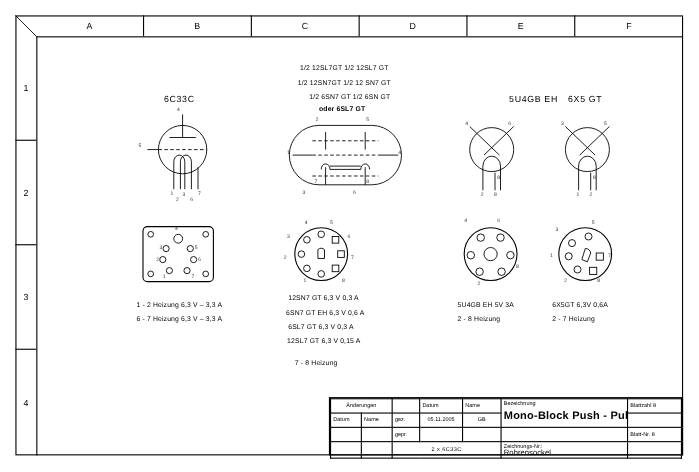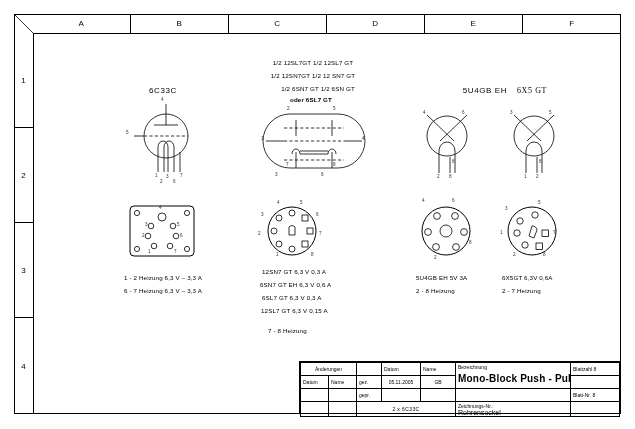--- a/index.html
+++ b/index.html
@@ -149,21 +149,21 @@
     <path class="ln" d="M21 46 a8 9 0 0 1 16 0 L37 68"></path>
     <line class="ln" x1="21" y1="46" x2="21" y2="68"></line>
     <line class="ln" x1="32" y1="52" x2="32" y2="68"></line>
   </svg>
   <div class="pinnum" style="left:423px;top:110px;">4</div>
   <div class="pinnum" style="left:462px;top:110px;">6</div>
   <div class="pinnum" style="left:452px;top:159px;">8</div>
   <div class="pinnum" style="left:437px;top:174px;">2</div>
   <div class="pinnum" style="left:449px;top:174px;">8</div>
 
-  <div class="tube-name" style="left:532px;top:86px;font-family:Liberation Serif, serif;">6X5 GT</div>
+  <div class="tube-name" style="left:532px;top:86px;">6X5 GT</div>
   <svg style="left:505px;top:105px;" width="58" height="72">
     <circle class="ln" cx="29" cy="31" r="20"></circle>
     <line class="ln" x1="9" y1="10" x2="36" y2="36"></line>
     <line class="ln" x1="49" y1="10" x2="22" y2="36"></line>
     <path class="ln" d="M21 46 a8 9 0 0 1 16 0 L37 68"></path>
     <line class="ln" x1="21" y1="46" x2="21" y2="68"></line>
     <line class="ln" x1="32" y1="52" x2="32" y2="68"></line>
   </svg>
   <div class="pinnum" style="left:510px;top:110px;">3</div>
   <div class="pinnum" style="left:549px;top:110px;">5</div>

